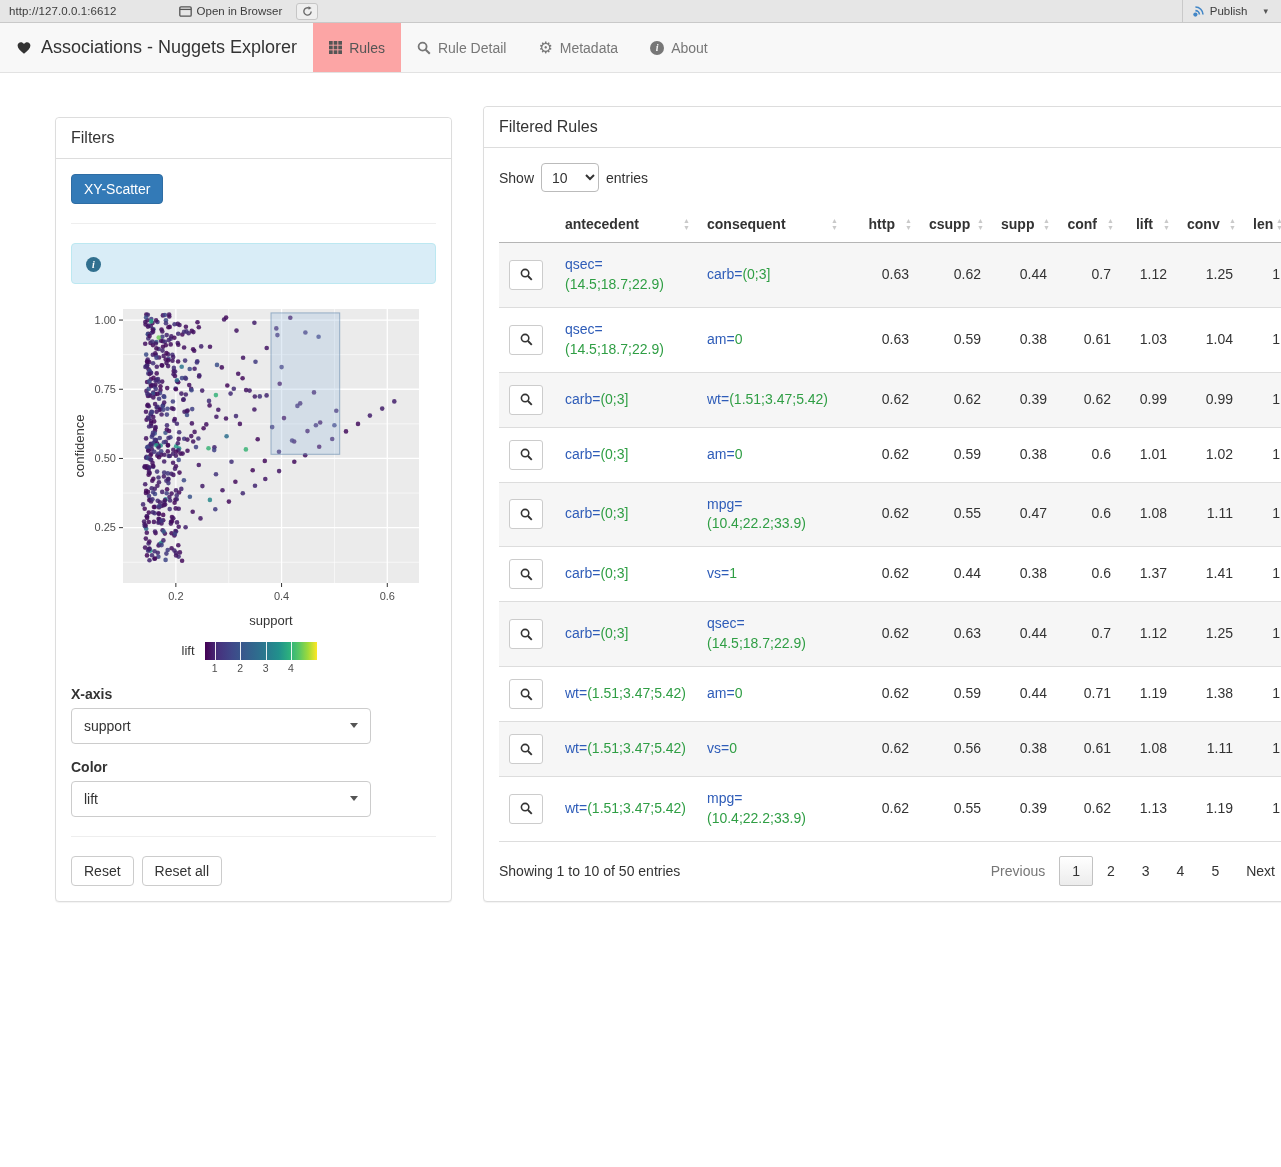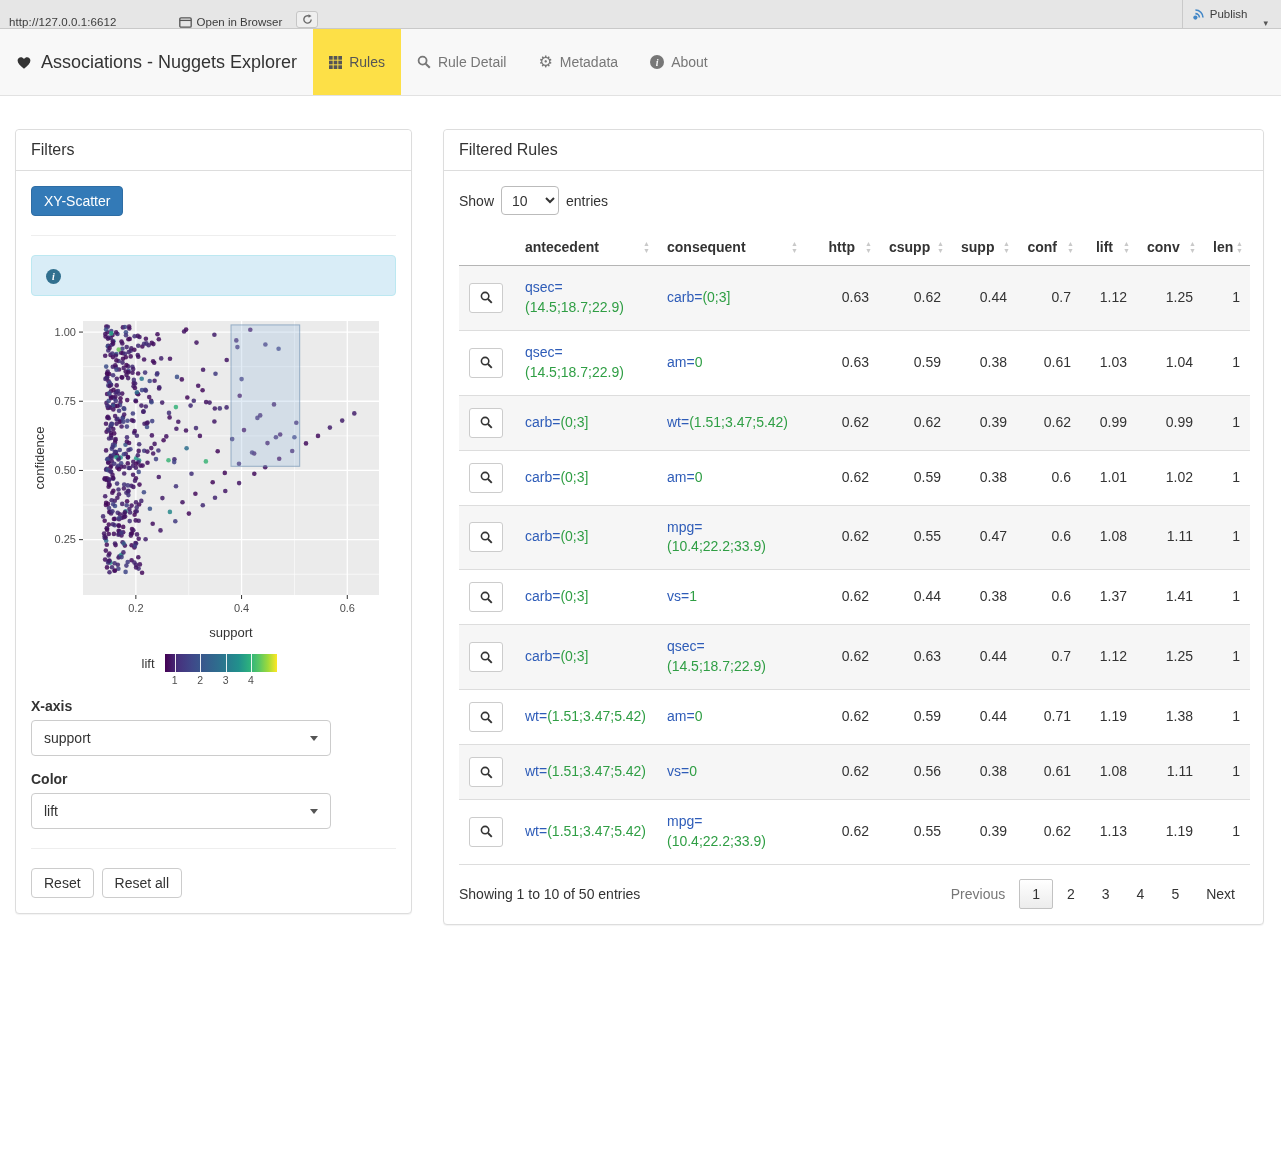--- a/index.html
+++ b/index.html
@@ -1,43 +1,43 @@
 <!DOCTYPE html>
 <html style="--accent: #337ab7; --attr-name: #2e5cb8; --attr-value: #2f9e44; --alert-bg: #d9edf7; --alert-text: #31708f;"><head>
 <meta charset="utf-8">
 <style>
   * { box-sizing: border-box; margin: 0; padding: 0; }
   html,body { width: 1281px; min-height: 1167px; background:#fff; }
   body { font-family: "Liberation Sans", "DejaVu Sans", sans-serif; font-size: 14px; color:#333; }
   a { text-decoration: none; cursor: pointer; }
 
   
-  .viewer-bar { height:29px; background:#e6e6e6; border-bottom:1px solid #c9c9c9;
-    display:flex; align-items:flex-end; padding:0 9px; gap:14px; font-size:11.5px; color:#3c3c3c; }
+  .viewer-bar { height:23px; background:#e6e6e6; border-bottom:1px solid #c9c9c9;
+    display:flex; align-items:center; padding:0 9px; gap:14px; font-size:11.5px; color:#3c3c3c; }
   .viewer-bar .url { letter-spacing:.1px; }
   .open-browser { display:flex; align-items:center; gap:5px; color:#3c3c3c;padding-left:48px; }
   .refresh-box { display:inline-flex; align-items:center; justify-content:center;
     width:22px; height:17px; border:1px solid #c6c6c6; border-radius:3px; background:#efefef; }
   .spacer { flex:1; }
   .publish { display:flex; align-items:center; gap:5px; color:#3c3c3c;
     border-left:1px solid #c9c9c9; padding-left:9px; height:100%; }
   .publish-caret { color:#555; font-size:9px; padding:0 4px 0 2px; }
 
   
-  .navbar { height:67px; background:#f8f8f8; border-bottom:1px solid #e2e2e2; display:flex; align-items:stretch; }
+  .navbar { height:50px; background:#f8f8f8; border-bottom:1px solid #e2e2e2; display:flex; align-items:stretch; }
   .brand { display:flex; align-items:center; gap:9px; padding:0 16px; font-size:18px; color:#333; }
   .nav-tabs-top { display:flex; }
   .nav-tab { display:flex; align-items:center; gap:7px; padding:0 16px; color:#777; font-size:14px; }
-  .nav-tab.active { background:#fde047; color:#555; }
+  .nav-tab.active { background:#fca5a5; color:#555; }
   .gear-glyph { font-size:16px; line-height:1; }
   .info-badge { width:14px; height:14px; border-radius:50%; background:#777; color:#f8f8f8;
     display:inline-grid; place-items:center; font:italic bold 10px "Liberation Serif", serif; }
 
   
-  main { display:flex; align-items:flex-start; gap:31px; padding:33px 15px 26px; }
+  main { display:flex; align-items:flex-end; gap:31px; padding:33px 15px 26px;margin-left:40px; }
   .panel { background:#fff; border:1px solid #ddd; border-radius:4px; box-shadow:0 1px 1px rgba(0,0,0,.05); }
   .panel-left  { width:397px; flex:none; }
   .panel-right { width:821px; flex:none; }
   .panel-heading { padding:11px 15px; border-bottom:1px solid #ddd; font-size:16px; color:#333;
     border-radius:4px 4px 0 0; background:#fff; }
   .panel-body { padding:15px; }
 
   
   .tabs { display:flex; border-bottom:1px solid #ddd; margin-bottom:20px; }
   .tab { padding:10px 16px; color:var(--accent,#337ab7); margin-bottom:-1px; border:1px solid transparent; }

